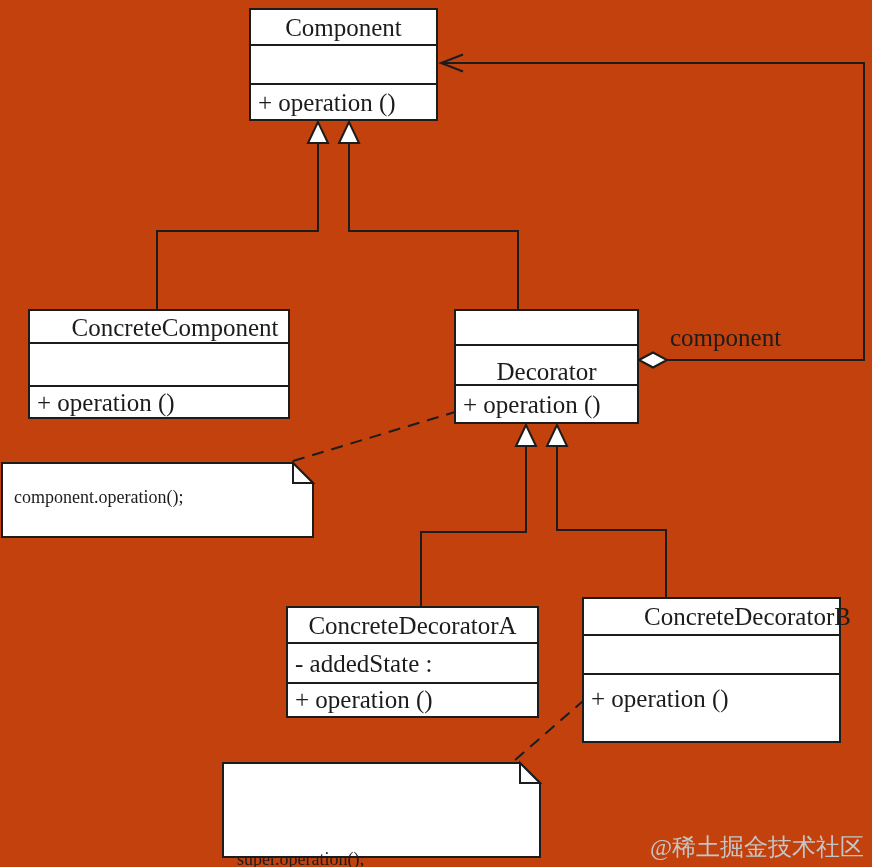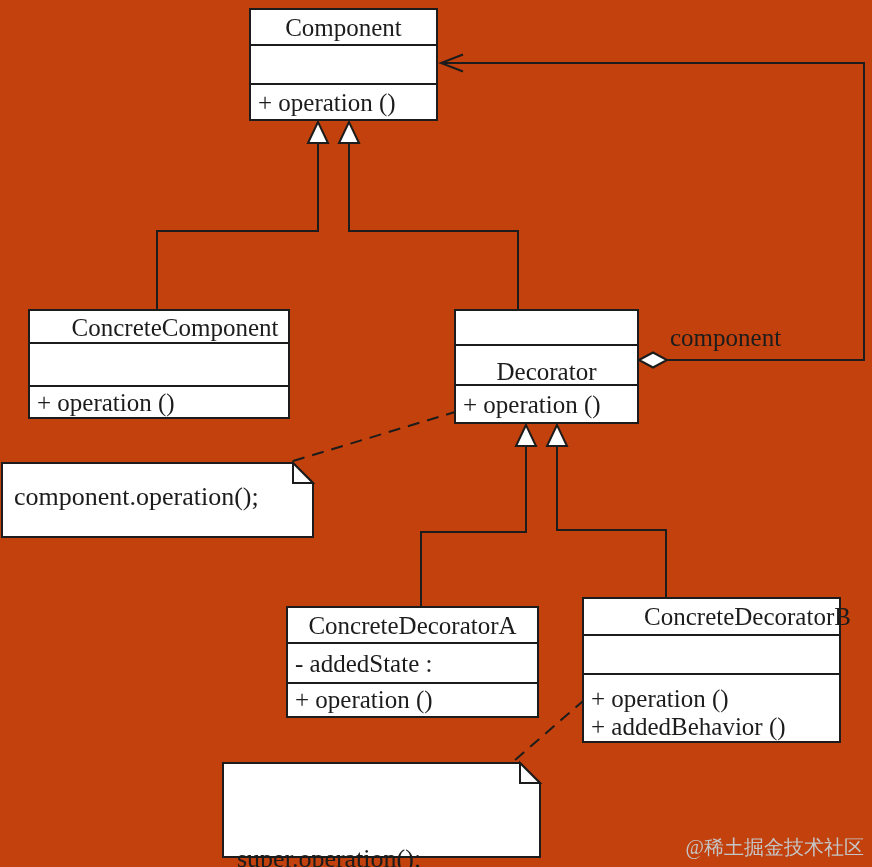--- a/index.html
+++ b/index.html
@@ -26,36 +26,36 @@
   .lbl {
     position: absolute;
     font-size: 25px;
     line-height: 27px;
     white-space: pre;
     color: #1c1c1c;
   }
   .lbl.center { text-align: center; }
   .note-text {
     position: absolute;
-    font-size: 26px;
+    font-size: 18px;
     line-height: 32px;
     white-space: pre;
     color: #1c1c1c;
   }
   .assoc-label {
     position: absolute;
     font-size: 25px;
     line-height: 26px;
     color: #1c1c1c;
   }
   .watermark {
     position: absolute;
     right: 8px;
     top: 836px;
-    font-size: 20px;
+    font-size: 24px;
     line-height: 22px;
     color: #c5c5c5;
   }
   svg .ln {
     fill: none;
     stroke: #1c1c1c;
     stroke-width: 2;
   }
   svg .dash {
     fill: none;
@@ -171,21 +171,20 @@
 
   <div class="lbl center" style="left:455px; top:314px; width:183px;margin-top:44px;">Decorator</div>
   <div class="lbl" style="left:463px; top:391px;">+ operation ()</div>
 
   <div class="lbl center" style="left:287px; top:612px; width:251px;">ConcreteDecoratorA</div>
   <div class="lbl" style="left:295px; top:650px;">- addedState :</div>
   <div class="lbl" style="left:295px; top:686px;">+ operation ()</div>
 
   <div class="lbl center" style="left:583px; top:603px; width:257px;padding-left:36px;">ConcreteDecoratorB</div>
   <div class="lbl" style="left:591px; top:685px;">+ operation ()</div>
-  <div class="lbl" style="left:591px; top:713px;">+ addedBehavior ()</div>
 
   <div class="assoc-label" style="left:670px; top:325px;">component</div>
 
   <div class="note-text" style="left:14px; top:481px;">component.operation();</div>
 
   <div class="note-text" style="left:237px; top:779px;">
     <div>super.operation();</div>
     
   </div>
 

